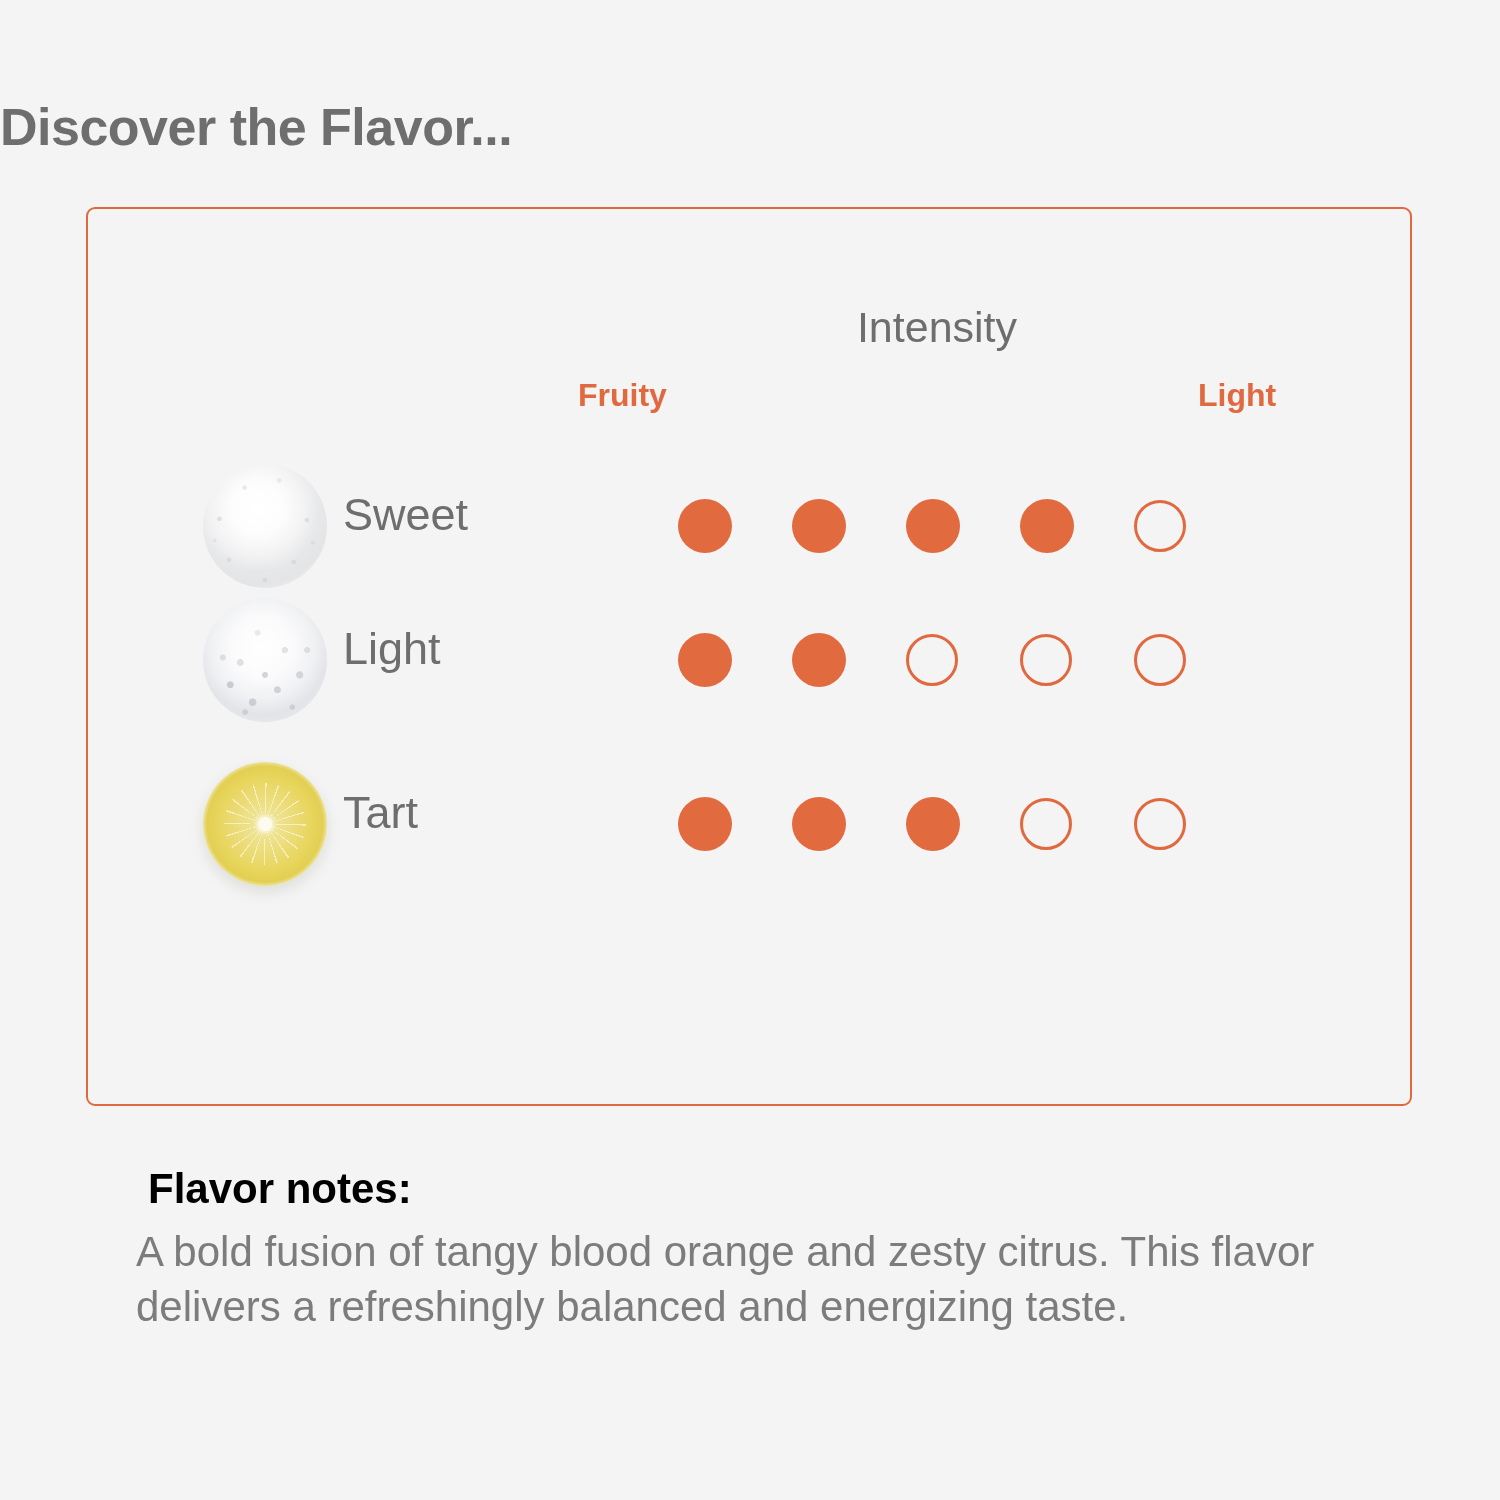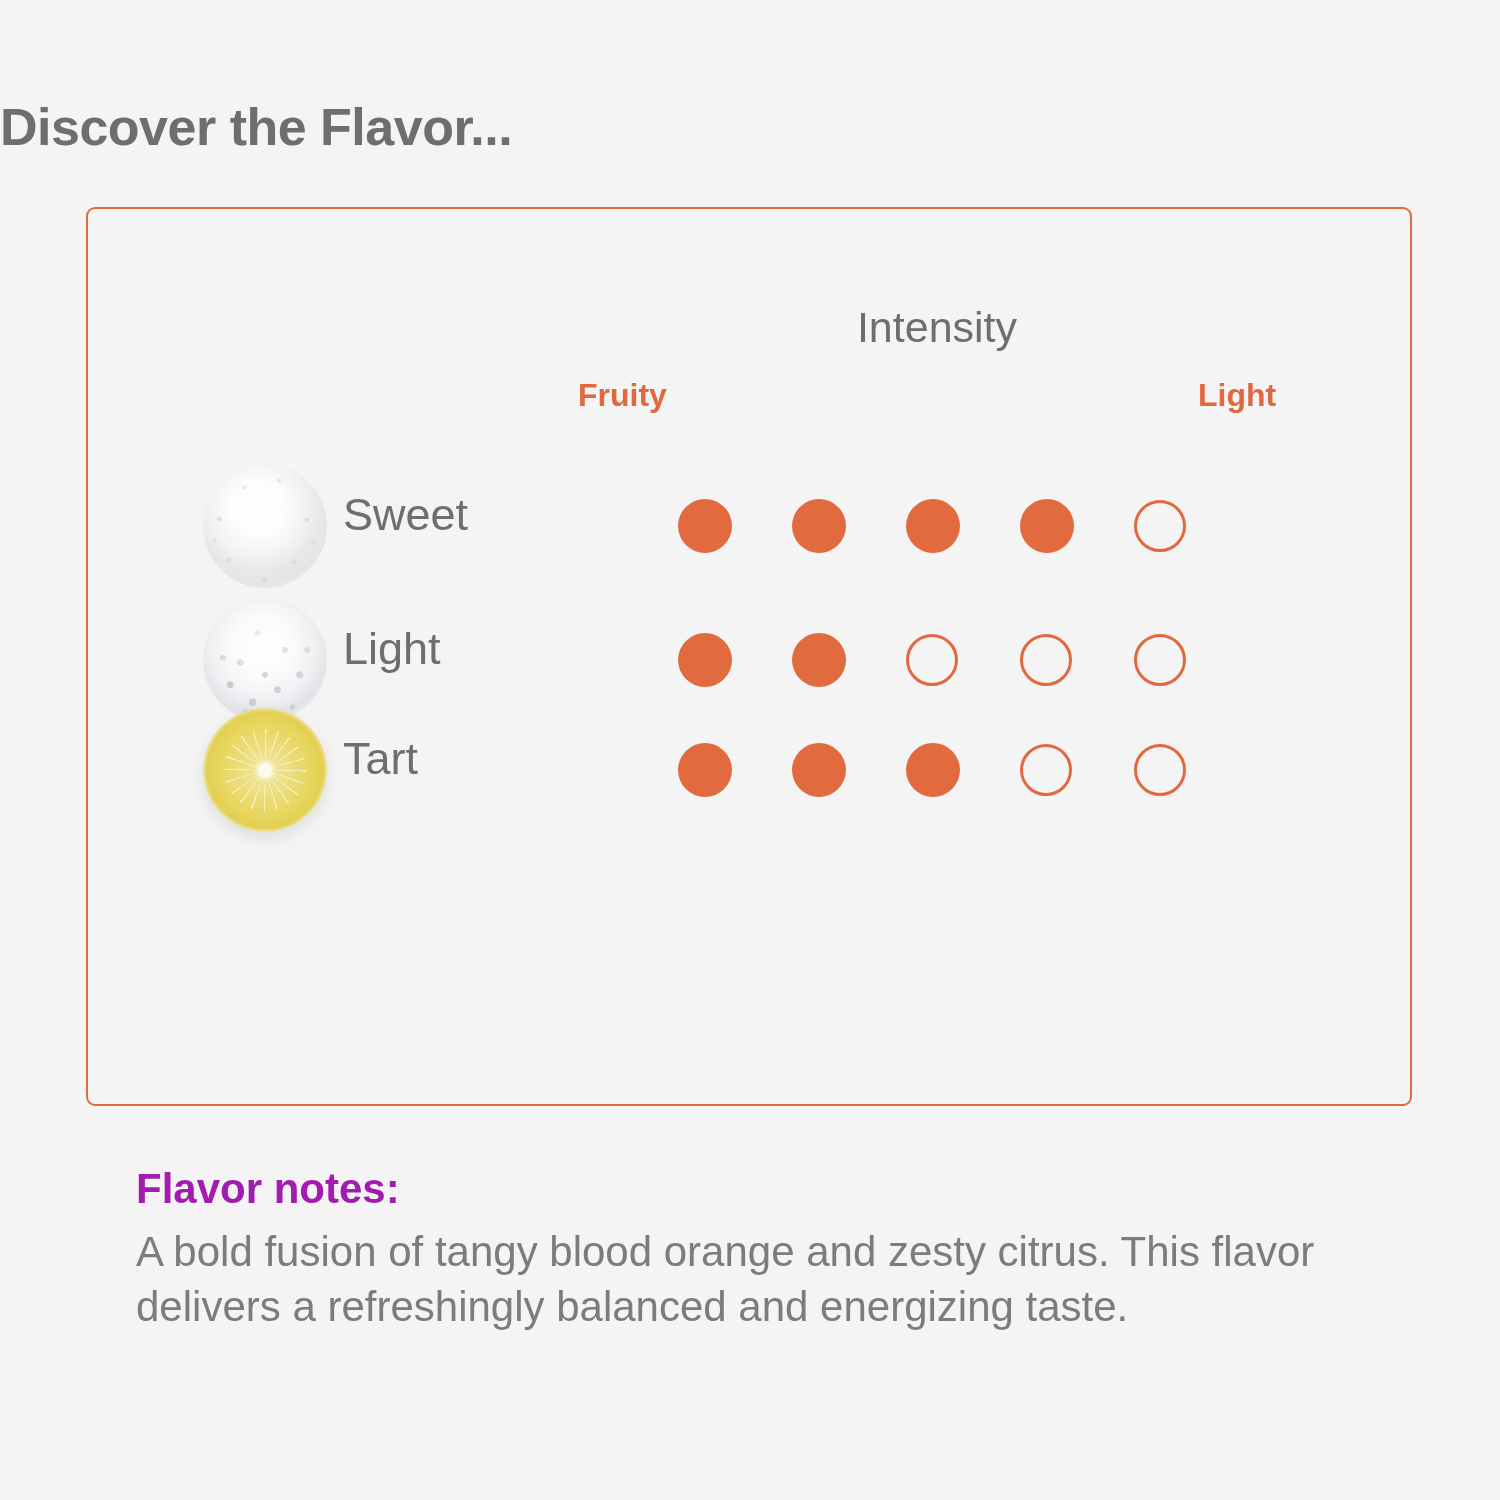--- a/index.html
+++ b/index.html
@@ -88,21 +88,21 @@
     text-align: center;
   }
   .flavor-row {
     position: absolute;
     left: 0;
     width: 1500px;
     height: 124px;
   }
   .flavor-row.r0 { top: 464px; }
   .flavor-row.r1 { top: 598px; }
-  .flavor-row.r2 { top: 708px; }
+  .flavor-row.r2 { top: 762px; }
   .flavor-row.r3 { top: 866px; }
 
   .flavor-icon {
     position: absolute;
     left: 203px;
     top: 0;
     width: 124px;
     height: 124px;
     border-radius: 50%;
   }
@@ -264,23 +264,23 @@
   
   .notes {
     position: absolute;
     left: 136px;
     top: 1163px;
     width: 1290px;
   }
   .notes-title {
     font-size: 42px;
     font-weight: bold;
-    color: #a21caf;
+    color: #000000;
     line-height: 1.25;
-    margin: 0 0 8px 0;
+    margin: 0 0 8px 12px;
     white-space: nowrap;
   }
   .notes-body {
     font-size: 42px;
     color: #7c7c7c;
     line-height: 1.33;
     margin: 0;
     max-width: 1250px;
   }
 </style>

